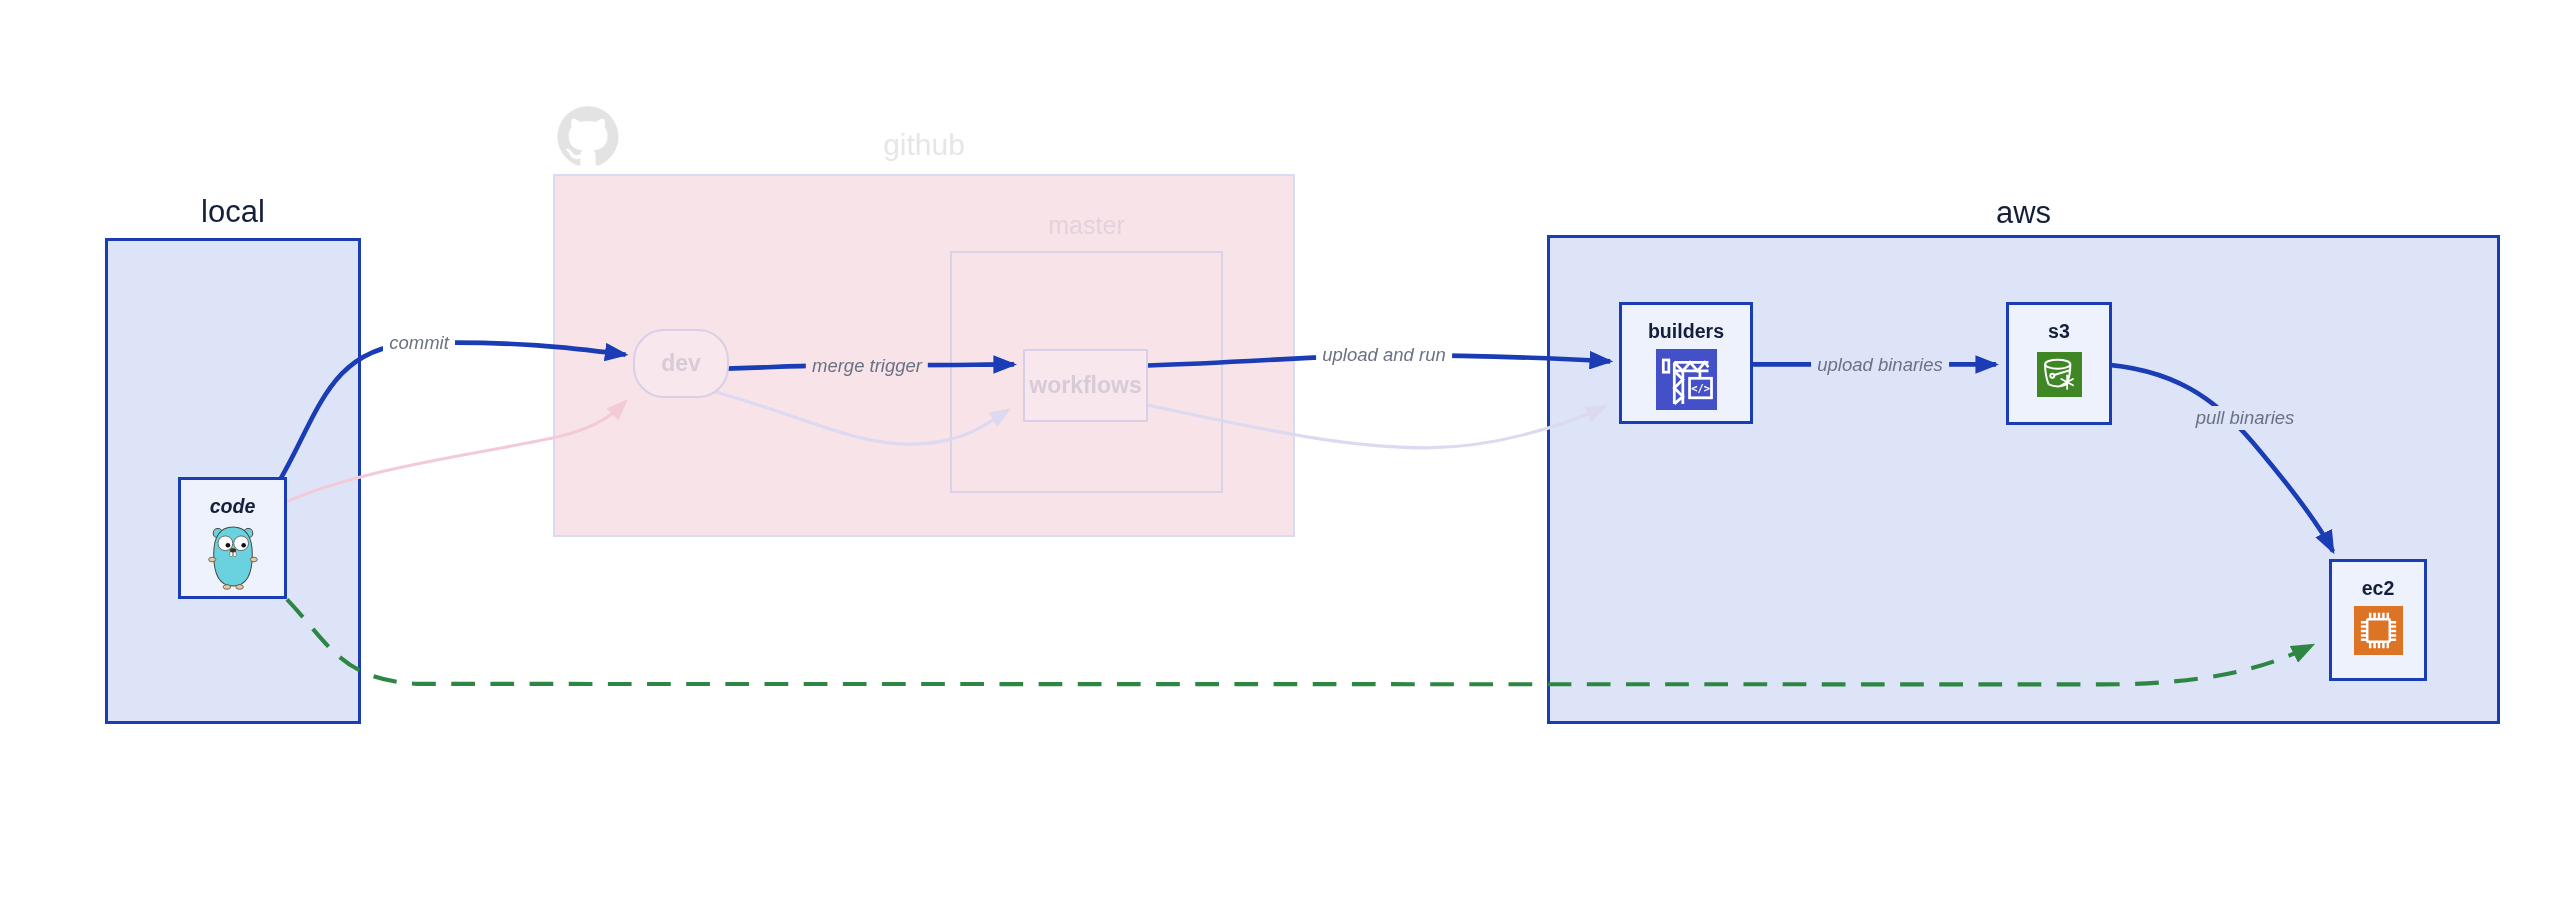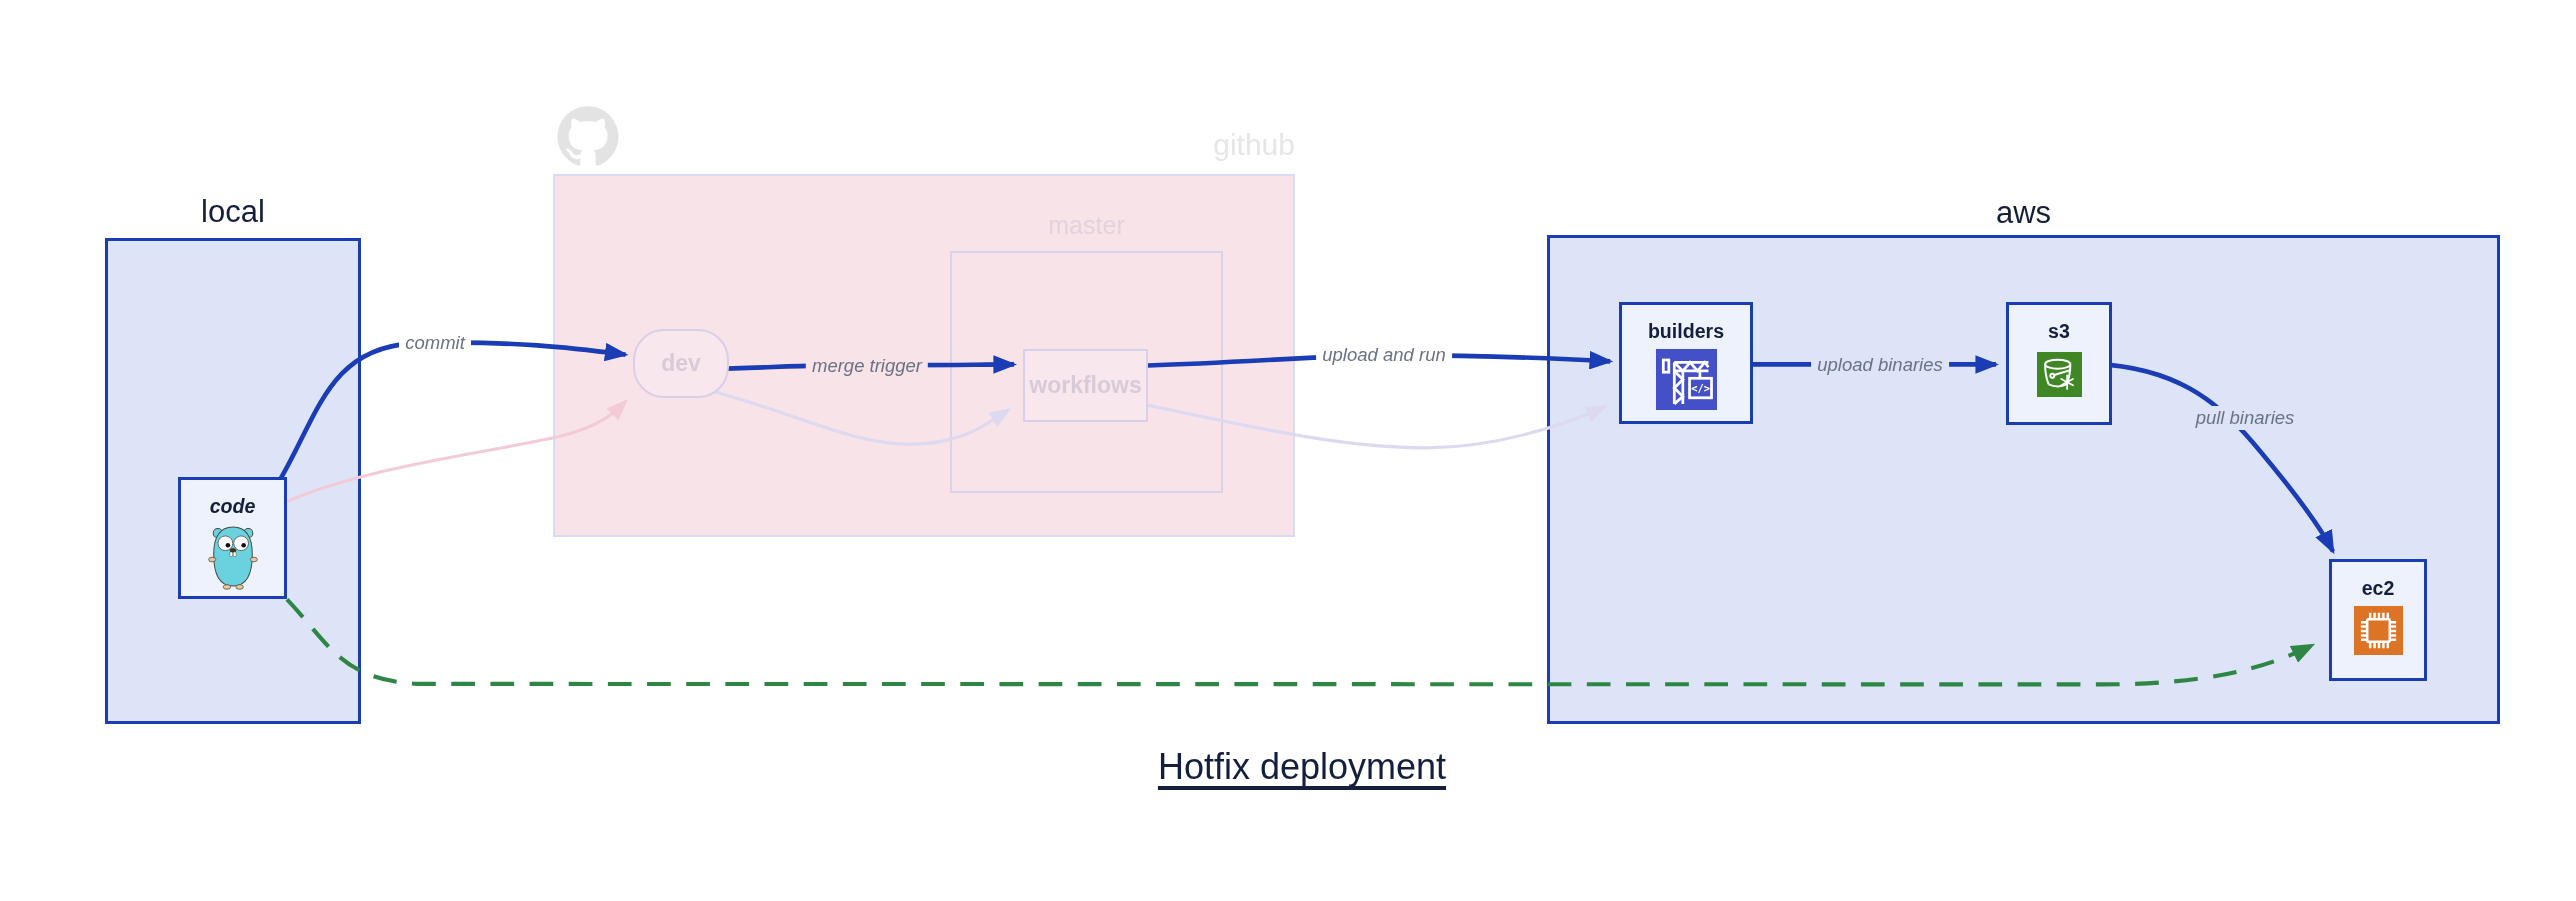--- a/index.html
+++ b/index.html
@@ -24,21 +24,21 @@
   .box-master{left:950px;top:251px;width:273px;height:242px;background:transparent;
               border:2.6px solid var(--master-border);}
   .box-aws{left:1547px;top:235px;width:953px;height:489px;background:var(--container-fill);
            border:3.6px solid var(--accent-blue);}
 
   
   .clabel{position:absolute;font-size:31px;line-height:30px;color:var(--navy-text);
           text-align:center;font-weight:500;}
   .lbl-local{left:105px;width:256px;top:197px;}
   .lbl-aws{left:1547px;width:953px;top:198px;}
-  .lbl-github{left:553px;width:742px;top:130px;text-align:right;font-size:30px;
+  .lbl-github{left:553px;width:742px;top:130px;font-size:30px;
               color:var(--github-label-color);font-weight:500;}
   .lbl-master{left:950px;width:273px;top:210px;font-size:25px;
               color:var(--master-label-color);font-weight:500;}
 
   
   .edges{left:0;top:0;width:2604px;height:902px;pointer-events:none;}
   .edge-blue{stroke:var(--accent-blue);stroke-width:9;fill:none;}
   .edge-green{stroke:var(--hotfix-green);stroke-width:8;fill:none;stroke-dasharray:46 30;}
   .edge-lav{stroke:var(--faded-path);stroke-width:6;fill:none;}
   .edge-pink{stroke:var(--faded-pink-path);stroke-width:6;fill:none;}
@@ -54,21 +54,21 @@
   .node-builders{left:1619px;top:302px;width:134px;height:122px;}
   .node-s3{left:2006px;top:302px;width:106px;height:123px;}
   .node-ec2{left:2329px;top:559px;width:98px;height:122px;}
   .nlabel{font-size:19.6px;font-weight:bold;color:var(--navy-text);margin-top:15px;}
   .flabel{font-size:23px;font-weight:bold;color:var(--faded-node-text);}
   .icon-sq{margin-top:6.2px;display:block;}
 
   
   .elabel{position:absolute;transform:translate(-50%,-50%);font-style:italic;font-size:18.5px;
           color:var(--edge-label-color);padding:1px 6.2px;white-space:nowrap;}
-  .el-commit{left:419px;top:343px;background:#ffffff;margin-left:16px;}
+  .el-commit{left:419px;top:343px;background:#ffffff;}
   .el-merge{left:867px;top:366px;background:var(--github-fill);}
   .el-run{left:1384px;top:355px;background:#ffffff;}
   .el-upbin{left:1880px;top:365px;background:var(--container-fill);}
   .el-pull{left:2245px;top:418px;background:var(--container-fill);}
 
   .title{position:absolute;left:1302px;top:746px;transform:translateX(-50%);
          font-size:36px;color:var(--navy-text);text-decoration:underline;
          text-decoration-thickness:3.6px;text-underline-offset:7.2px;white-space:nowrap;}
 </style>
 </head>
@@ -196,16 +196,15 @@
       </g>
     </svg>
   </div>
 
   <div class="elabel el-commit">commit</div>
   <div class="elabel el-merge">merge trigger</div>
   <div class="elabel el-run">upload and run</div>
   <div class="elabel el-upbin">upload binaries</div>
   <div class="elabel el-pull">pull binaries</div>
 
-  <div class="title">Hotfix deployment</div>
 
 </div>
 
 
 </body></html>

